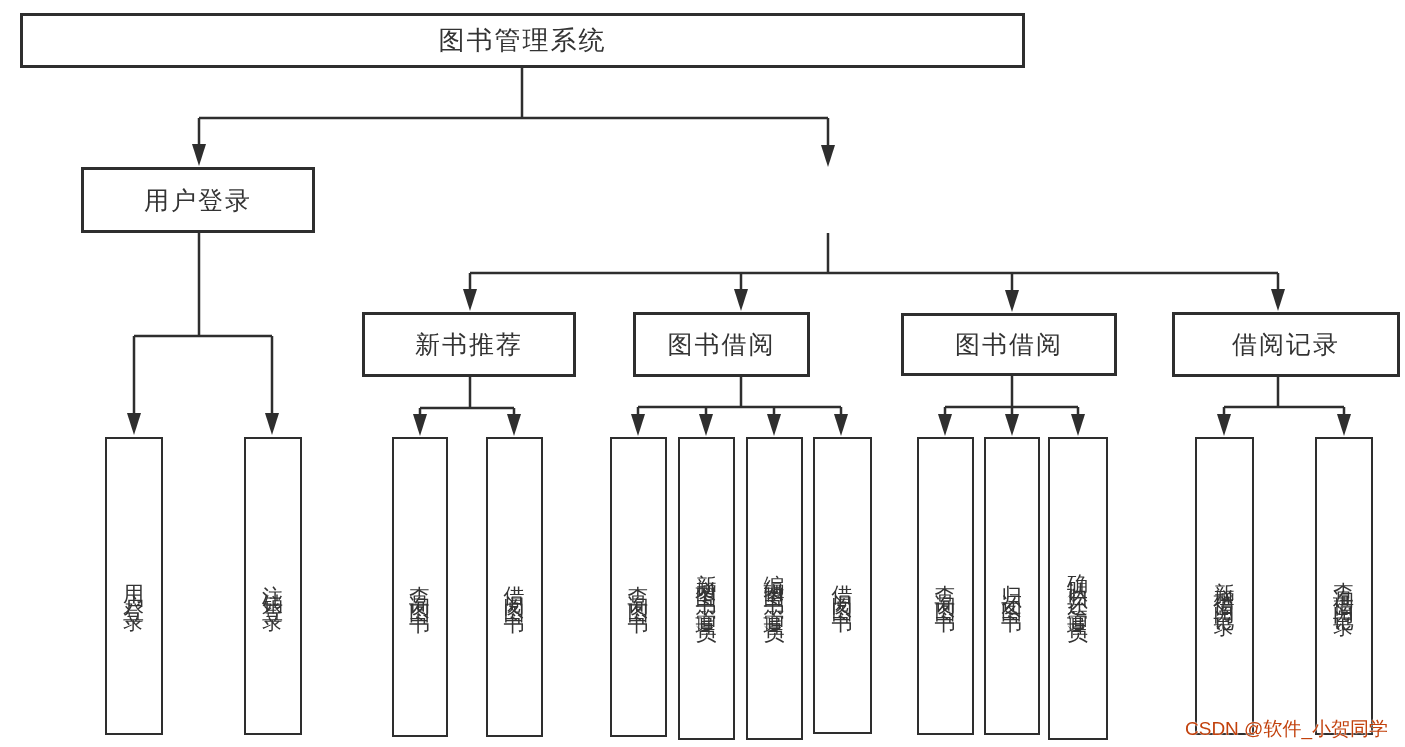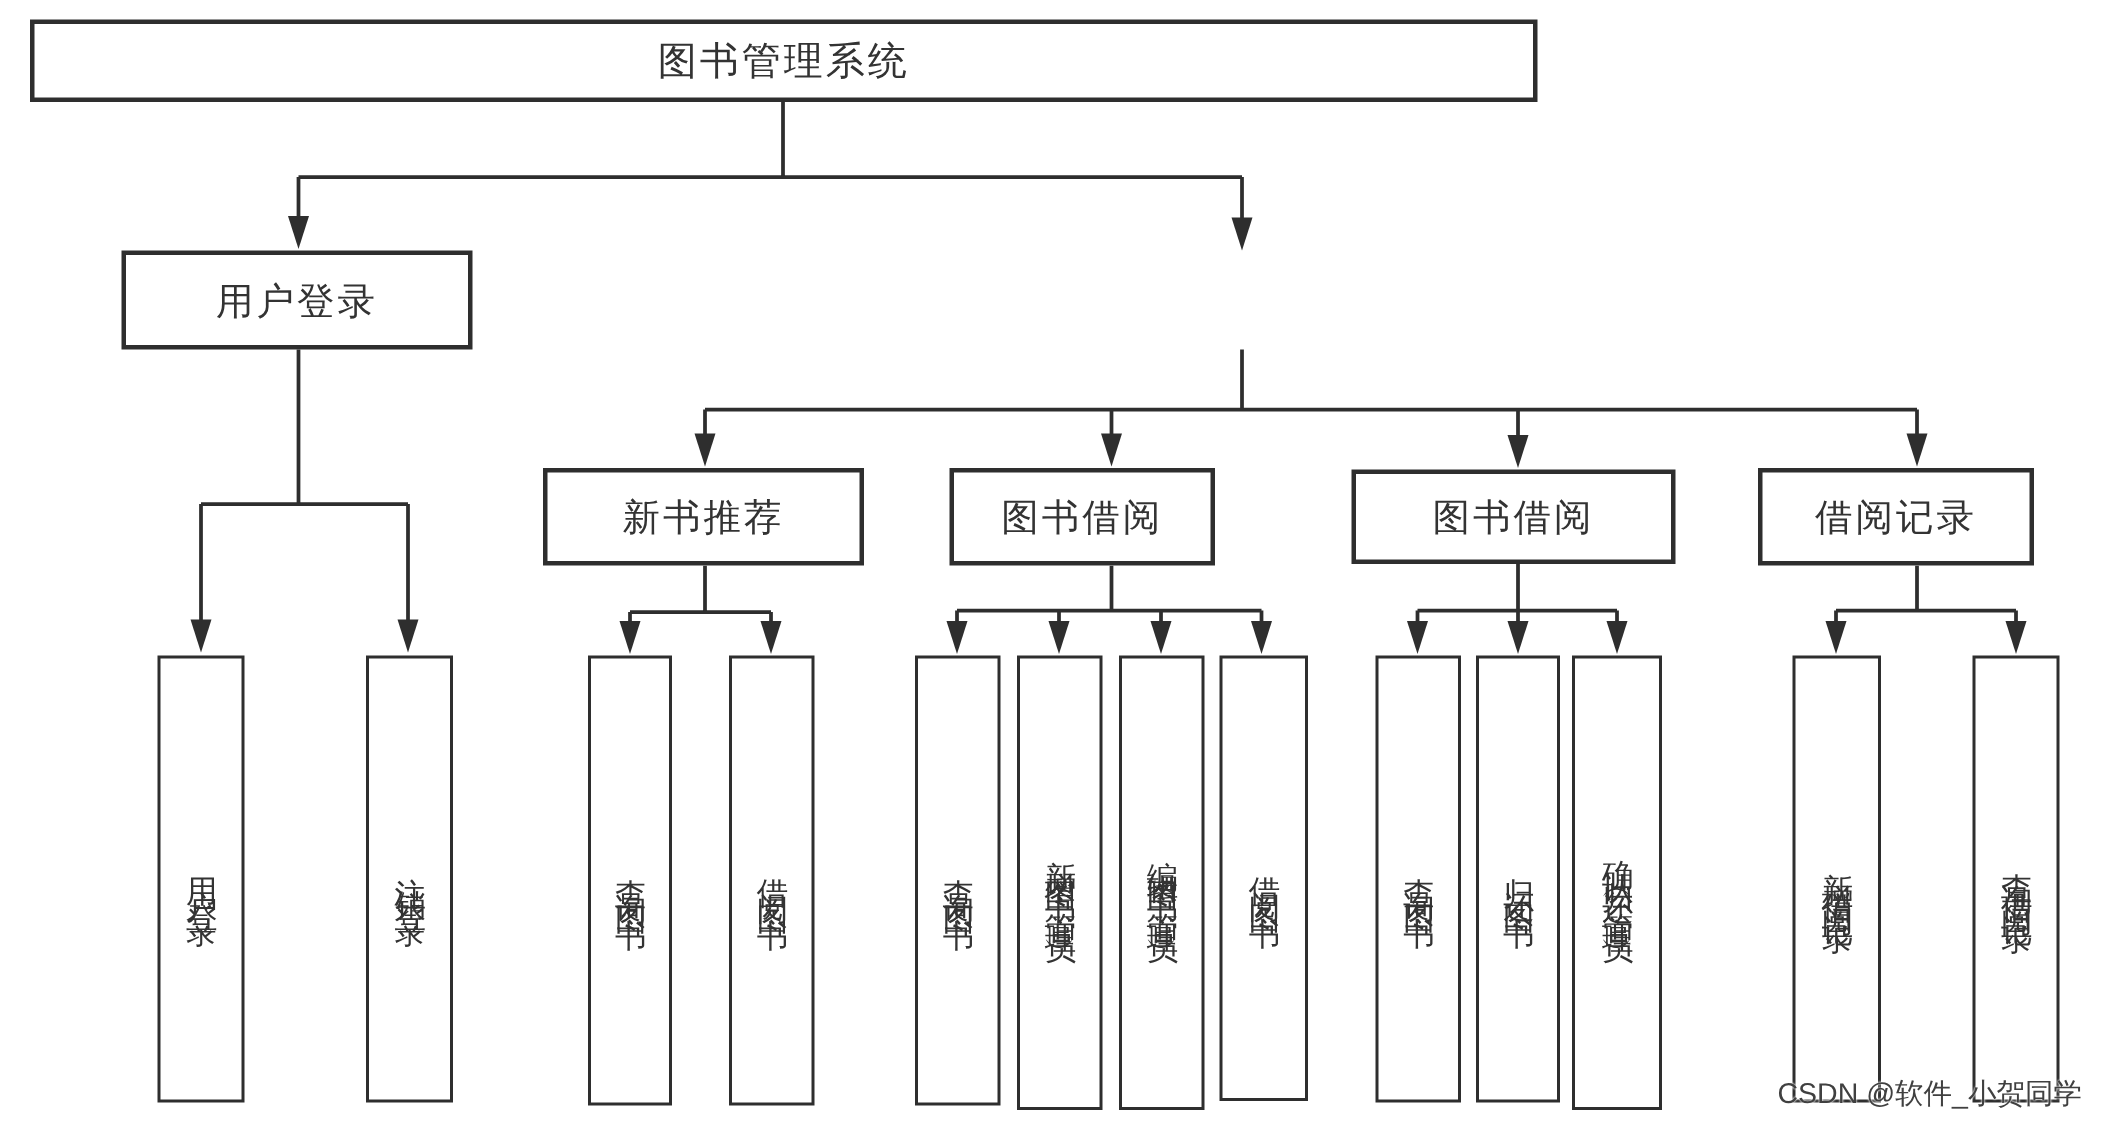--- a/index.html
+++ b/index.html
@@ -35,40 +35,40 @@
   .vtext.long{letter-spacing:7px;}
   
   #n-root{left:20px;top:13px;width:1005px;height:55px;}
   
   #n-user-login{left:81px;top:167px;width:234px;height:66px;}
   #n-book-mgmt{left:712px;top:168px;width:233px;height:65px;}
   
   #n-new-rec {left:362px;top:312px;width:214px;height:65px;}
   #n-borrow  {left:633px;top:312px;width:177px;height:65px;}
   #n-current {left:901px;top:313px;width:216px;height:63px;}
-  #n-records {left:1172px;top:312px;width:184px;height:65px;}
+  #n-records {left:1172px;top:312px;width:228px;height:65px;}
   
   #l-1 {left:105px;top:437px;width:58px;height:298px;}
   #l-2 {left:244px;top:437px;width:58px;height:298px;}
   #l-3 {left:392px;top:437px;width:56px;height:300px;}
   #l-4 {left:486px;top:437px;width:57px;height:300px;}
   #l-5 {left:610px;top:437px;width:57px;height:300px;}
   #l-6 {left:678px;top:437px;width:57px;height:303px;}
   #l-7 {left:746px;top:437px;width:57px;height:303px;}
   #l-8 {left:813px;top:437px;width:59px;height:297px;}
   #l-9 {left:917px;top:437px;width:57px;height:298px;}
   #l-10{left:984px;top:437px;width:56px;height:298px;}
   #l-11{left:1048px;top:437px;width:60px;height:303px;}
   #l-12{left:1195px;top:437px;width:59px;height:298px;}
   #l-13{left:1315px;top:437px;width:58px;height:298px;}
   #watermark{
     position:absolute;
     left:1185px;top:716px;
     font-size:19px;
-    color:#404040;
+    color:#c2410c;
     text-shadow:0 0 2px #ffffff, 0 0 1px #ffffff;
     white-space:nowrap;
     z-index:5;
   }
 </style>
 </head>
 <body>
 
 <div id="stage">
 

